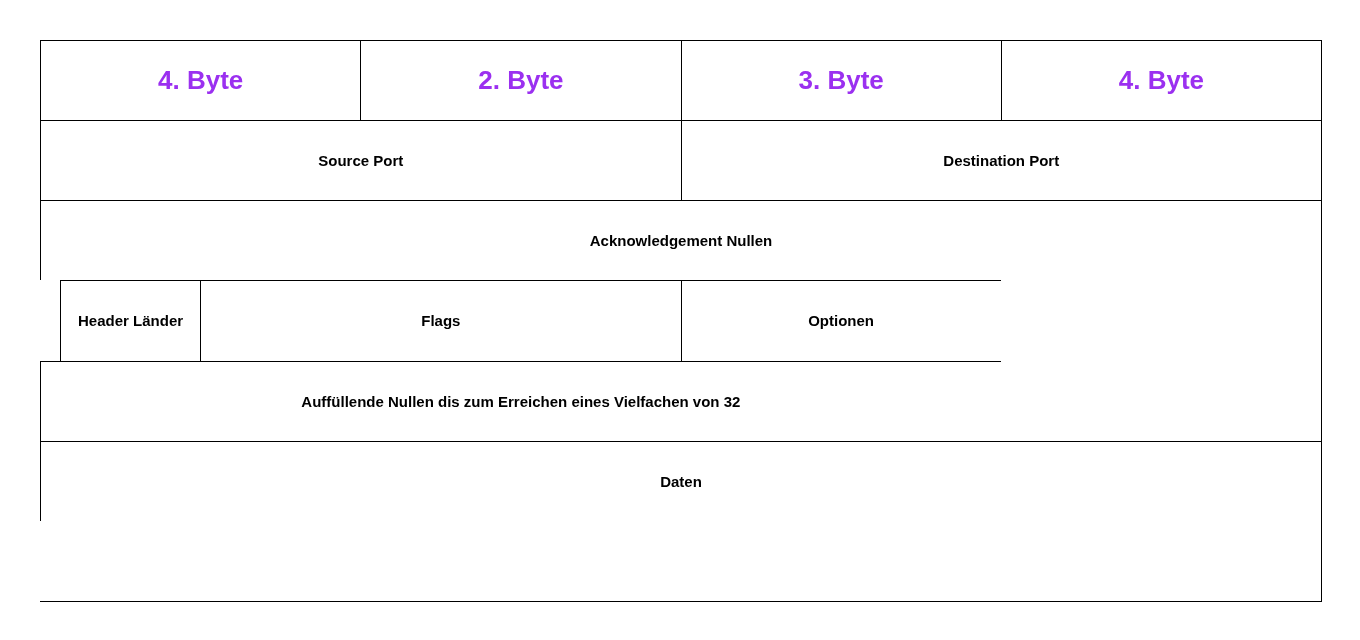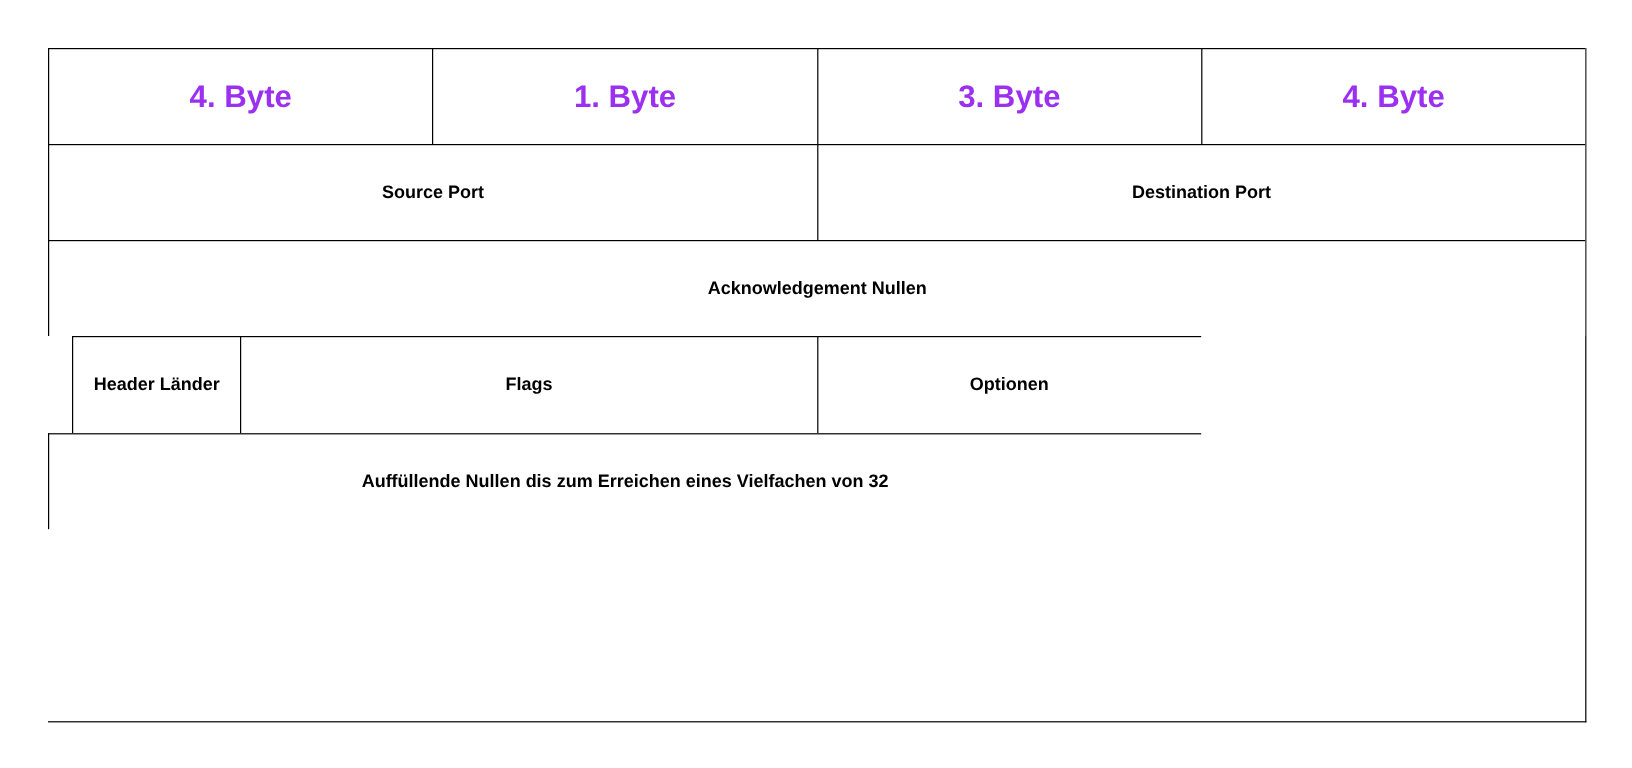--- a/index.html
+++ b/index.html
@@ -53,31 +53,32 @@
   .span6 { grid-column: span 6; text-align: center; }
   .span8 { grid-column: span 8; }
 </style>
 </head>
 <body>
 
 <div class="canvas">
   <div class="diagram">
 
     <div class="cell byte-header span2">4. Byte</div>
-    <div class="cell byte-header span2">1. Byte</div>
+    <div class="cell byte-header span2">2. Byte</div>
     <div class="cell byte-header span2">3. Byte</div>
     <div class="cell byte-header span2">4. Byte</div>
 
     <div class="cell span4">Source Port</div>
     <div class="cell span4">Destination Port</div>
 
 
     <div class="cell span8">Acknowledgement Nullen</div>
 
     <div class="cell span1">Header Länder</div>
     <div class="cell span3">Flags</div>
 
     <div class="cell span2">Optionen</div>
     <div class="cell span6">Auffüllende Nullen dis zum Erreichen eines Vielfachen von 32</div>
 
+    <div class="cell span8">Daten</div>
 
   </div>
 </div>
 
 </body></html>

